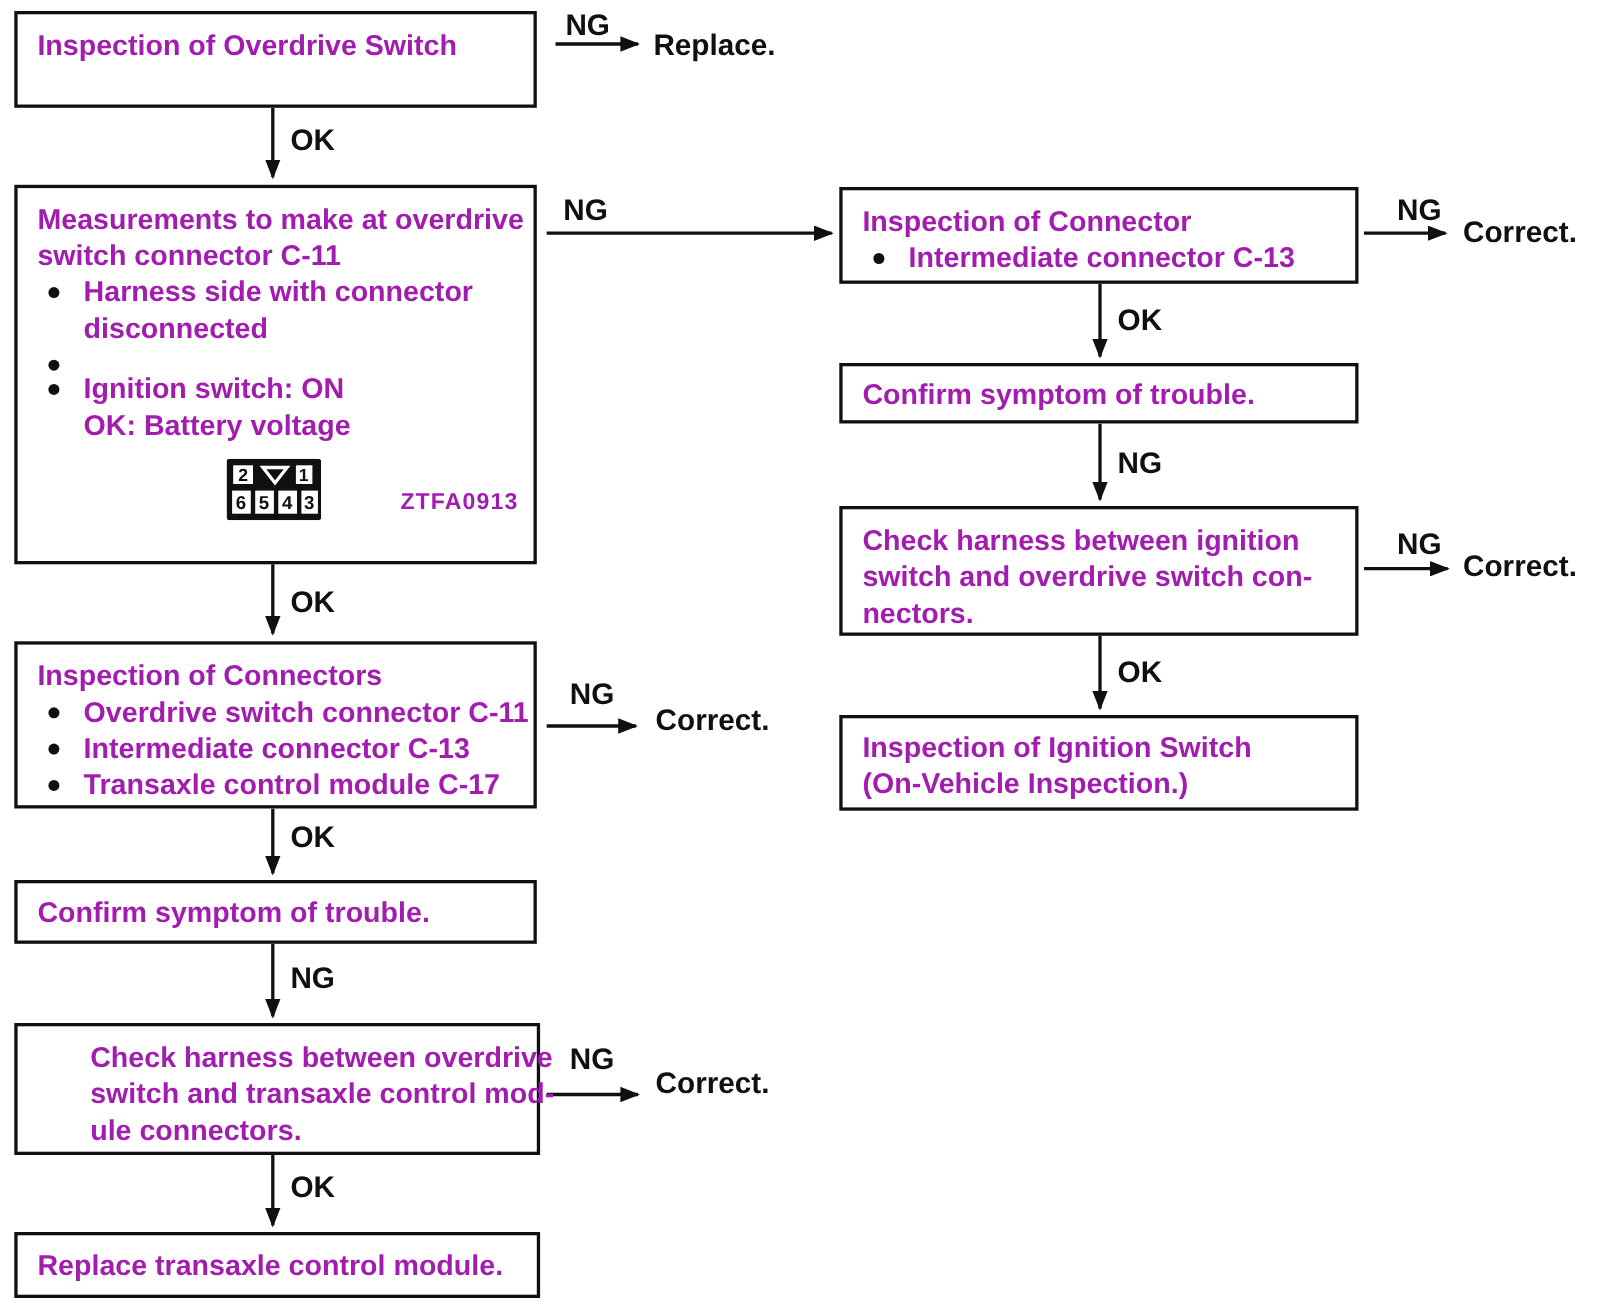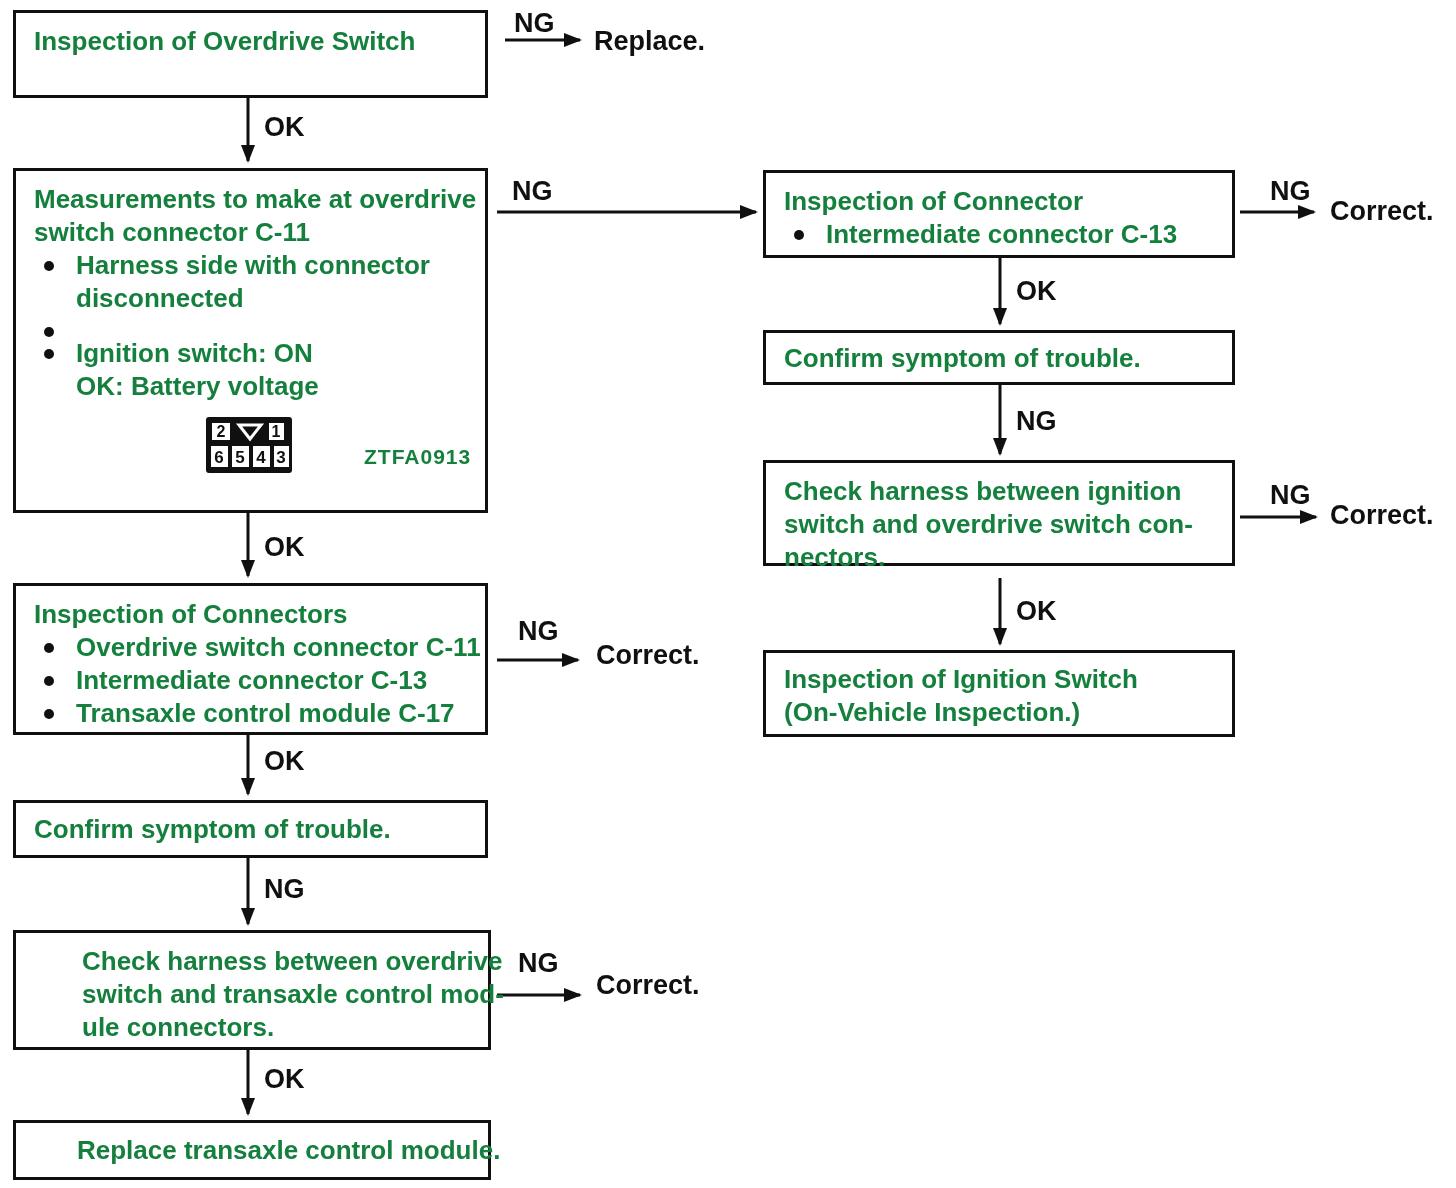--- a/index.html
+++ b/index.html
@@ -4,21 +4,21 @@
 <style>
   html,body { margin:0; padding:0; background:#ffffff; }
   #canvas {
     position:relative; width:1456px; height:1188px; background:#ffffff;
     font-family:"Liberation Sans", sans-serif; color:#101010; overflow:hidden;
   }
   #arrows { position:absolute; left:0; top:0; width:1456px; height:1188px; z-index:1; }
   .box {
     position:absolute; box-sizing:border-box; background:#ffffff;
     border:3px solid #101010; z-index:2;
-    font-size:26px; font-weight:700; line-height:33px; color:#15803d;
+    font-size:26px; font-weight:700; line-height:33px; color:#a21caf;
   }
   .box .inner { padding:12px 10px 0 18px; }
   .line { white-space:nowrap; }
   .bullet { display:flex; margin-left:10px; }
   .dot { flex:none; width:10px; height:10px; border-radius:50%; background:#101010; margin:12px 22px 0 0; }
   .lbl {
     position:absolute; z-index:3; font-size:27px; font-weight:700;
     white-space:nowrap; color:#101010;
   }
   .pinfig { position:absolute; left:190px; top:246px; }
@@ -128,42 +128,42 @@
 
   <div class="box" style="left:13px; top:930px; width:478px; height:120px;padding-left:48px;">
     <div class="inner">
       <div class="line">Check harness between overdrive</div>
       <div class="line">switch and transaxle control mod-</div>
       <div class="line">ule connectors.</div>
     </div>
   </div>
 
   <div class="box" style="left:13px; top:1120px; width:478px; height:60px;">
-    <div class="inner" style="padding-top:11px;margin-left:43px;">
+    <div class="inner" style="padding-top:11px;">
       <div class="line">Replace transaxle control module.</div>
     </div>
   </div>
 
   <div class="box" style="left:763px; top:170px; width:472px; height:88px;">
     <div class="inner">
       <div class="line">Inspection of Connector</div>
       <div class="bullet">
         <span class="dot"></span>
         <span class="line">Intermediate connector C-13</span>
       </div>
     </div>
   </div>
 
   <div class="box" style="left:763px; top:330px; width:472px; height:55px;">
     <div class="inner" style="padding-top:9px;">
       <div class="line">Confirm symptom of trouble.</div>
     </div>
   </div>
 
-  <div class="box" style="left:763px; top:460px; width:472px; height:106px;">
+  <div class="box" style="left:763px; top:460px; width:472px; height:118px;">
     <div class="inner">
       <div class="line">Check harness between ignition</div>
       <div class="line">switch and overdrive switch con-</div>
       <div class="line">nectors.</div>
     </div>
   </div>
 
   <div class="box" style="left:763px; top:650px; width:472px; height:87px;">
     <div class="inner" style="padding-top:10px;">
       <div class="line">Inspection of Ignition Switch</div>

